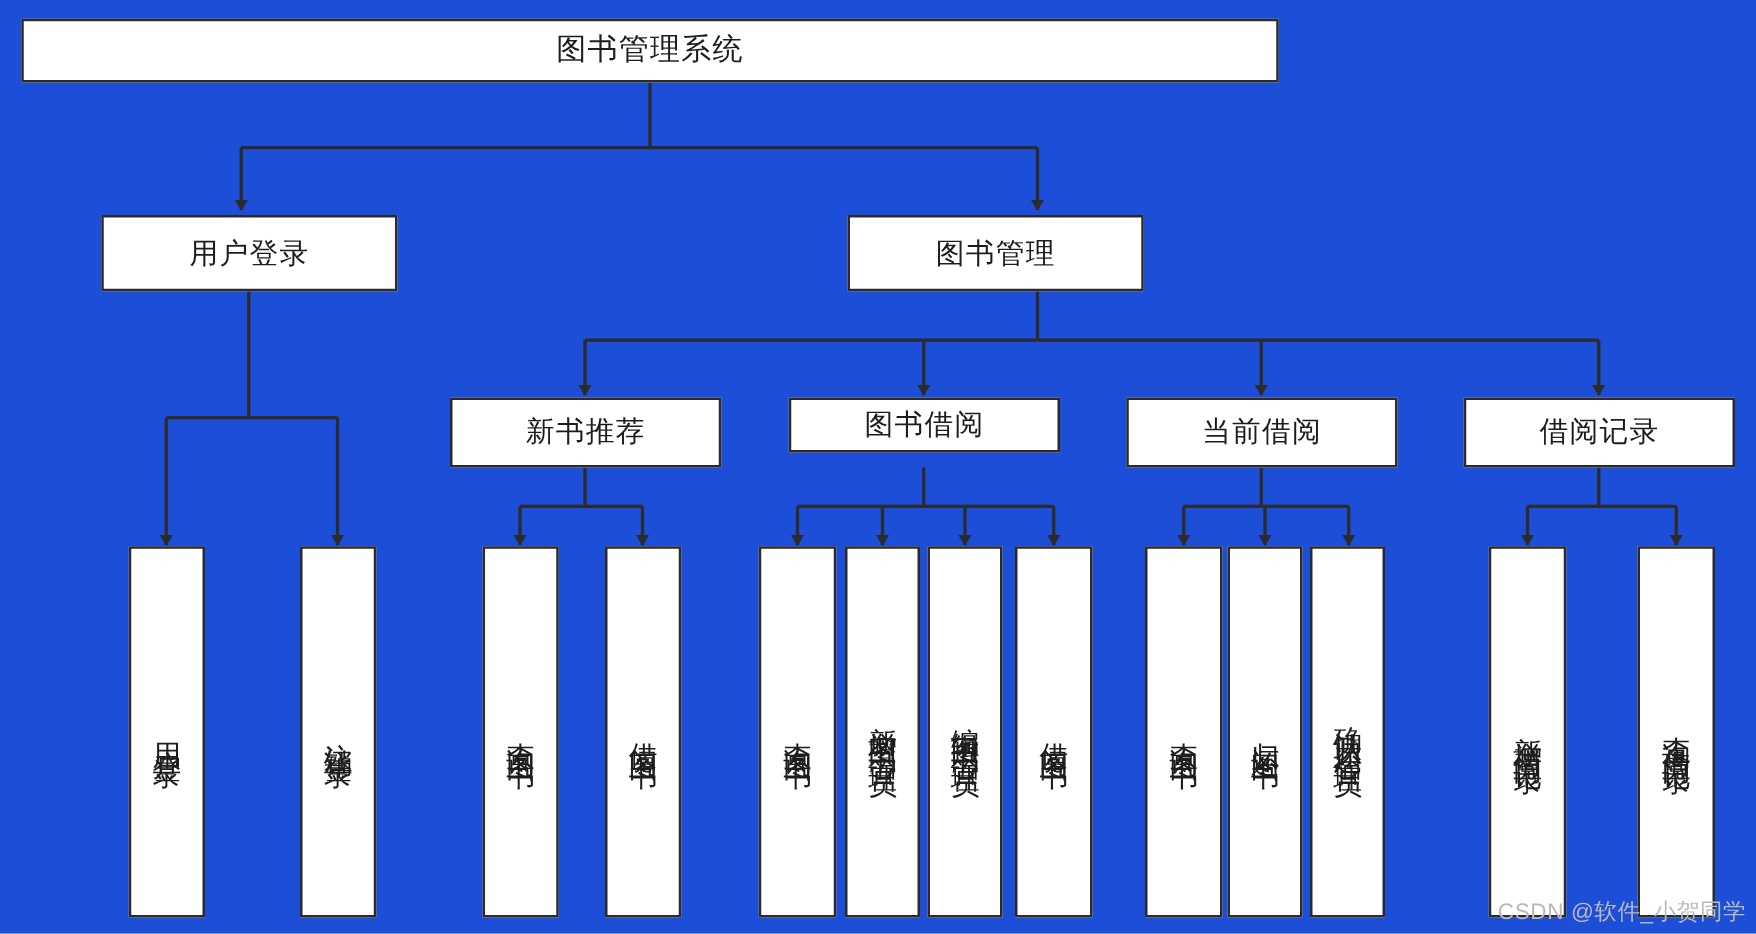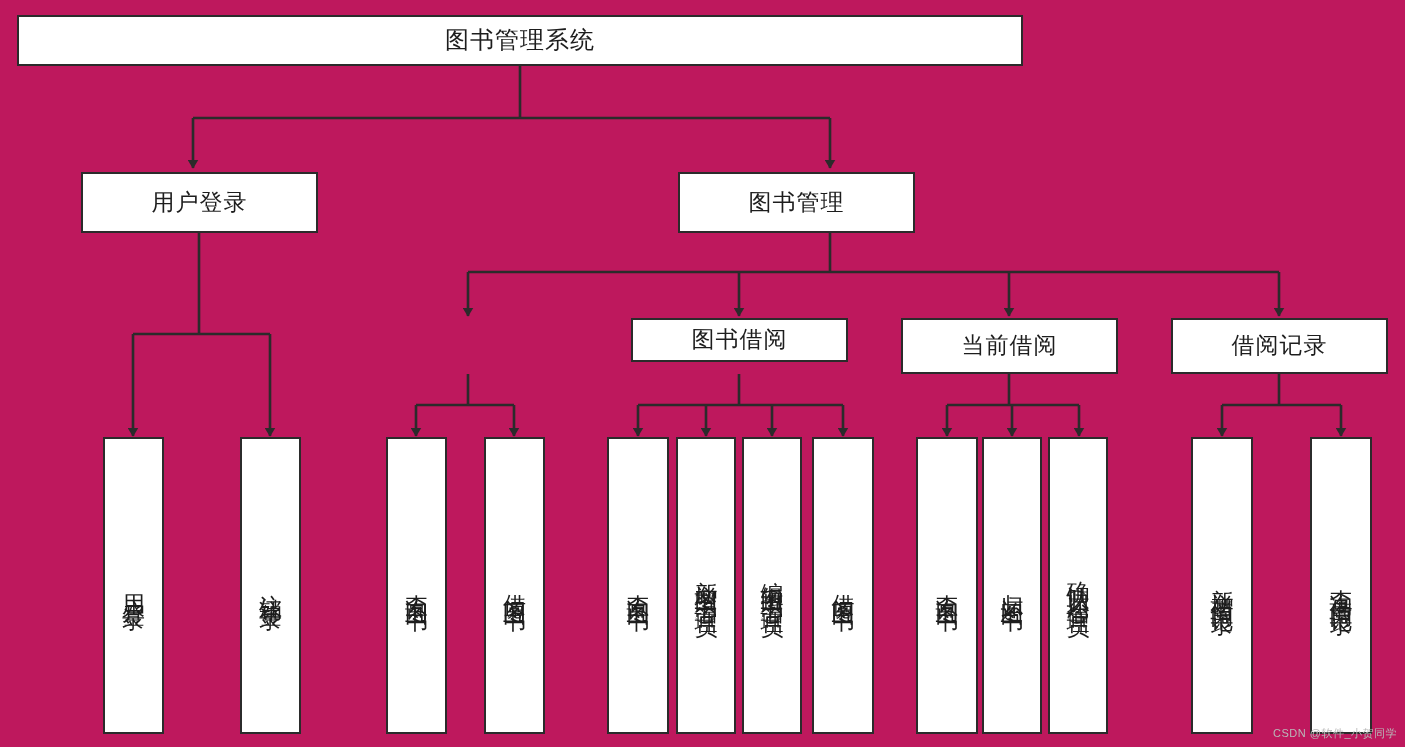--- a/index.html
+++ b/index.html
@@ -8,21 +8,21 @@
     padding: 0;
     background: #ffffff;
   }
   body {
     font-family: "Liberation Sans", "DejaVu Sans", sans-serif;
   }
   #diagram-canvas {
     position: relative;
     width: 1405px;
     height: 747px;
-    background: #be185d;
+    background: #1d4ed8;
     overflow: hidden;
   }
   #edge-layer {
     position: absolute;
     left: 0;
     top: 0;
     width: 1405px;
     height: 747px;
     pointer-events: none;
   }
@@ -62,21 +62,21 @@
     text-orientation: upright;
     font-size: 23px;
     letter-spacing: 5px;
     line-height: 1;
     max-height: 100%;
   }
   #watermark {
     position: absolute;
     right: 8px;
     bottom: 6px;
-    font-size: 11px;
+    font-size: 18px;
     color: #b9b9b9;
     letter-spacing: 0.5px;
     white-space: nowrap;
     font-family: "Liberation Sans", "DejaVu Sans", sans-serif;
   }
 </style>
 </head>
 <body>
 
 <div id="diagram-canvas">
@@ -135,20 +135,23 @@
     <span class="node-label">图书管理系统</span>
   </div>
 
   <div class="node horizontal" style="left:81px; top:172px; width:237px; height:61px;">
     <span class="node-label">用户登录</span>
   </div>
   <div class="node horizontal" style="left:678px; top:172px; width:237px; height:61px;">
     <span class="node-label">图书管理</span>
   </div>
 
+  <div class="node horizontal" style="left:360px; top:318px; width:217px; height:56px;">
+    <span class="node-label">新书推荐</span>
+  </div>
   <div class="node horizontal" style="left:631px; top:318px; width:217px; height:44px;">
     <span class="node-label">图书借阅</span>
   </div>
   <div class="node horizontal" style="left:901px; top:318px; width:217px; height:56px;">
     <span class="node-label">当前借阅</span>
   </div>
   <div class="node horizontal" style="left:1171px; top:318px; width:217px; height:56px;">
     <span class="node-label">借阅记录</span>
   </div>
 

